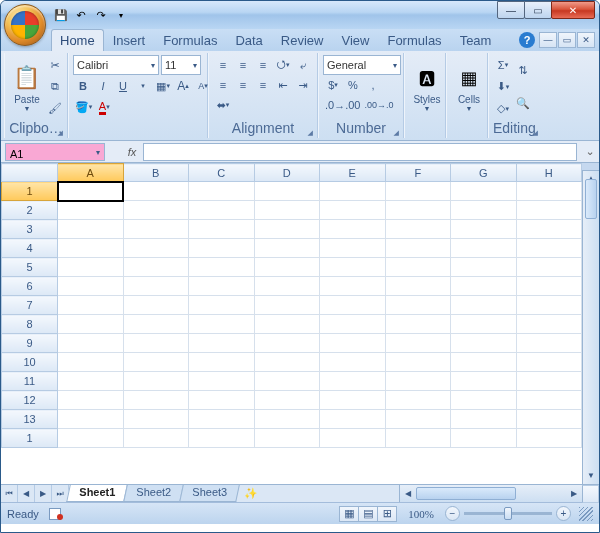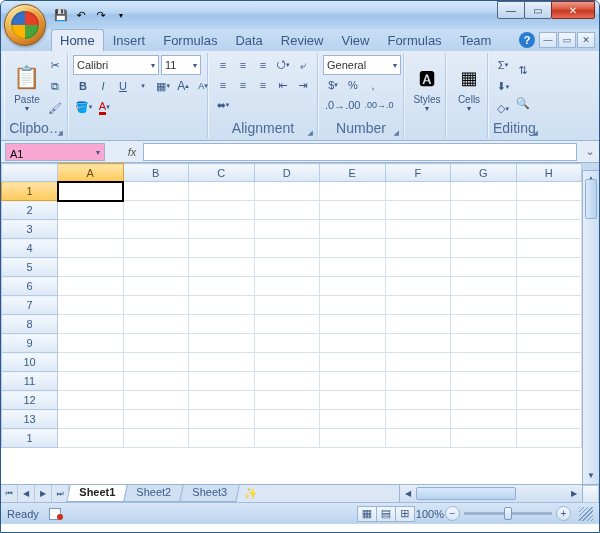--- a/index.html
+++ b/index.html
@@ -78,21 +78,21 @@
   .hscroll .track{flex:1; position:relative;}
   .hscroll .thumb{position:absolute; top:2px; left:0; width:100px; bottom:2px; background:linear-gradient(#daeafb,#b8d2ef); border:1px solid #8fafd4; border-radius:2px;}
   .hscroll .corner{width:17px; border-left:1px solid #9ab5d3;}
 
   
   .statusbar { height:22px; background:linear-gradient(#d6e5f6,#bcd4ee); border-top:1px solid #a3bcdb; display:flex; align-items:center; padding:0 6px; font-size:11px; color:#3a5a86;}
   .statusbar .spacer{flex:1;}
   .viewbtn { width:20px; height:16px; border:1px solid #9ab5d3; background:linear-gradient(#f1f6fc,#dbe7f5); margin-left:-1px; display:flex; align-items:center; justify-content:center;}
   .viewbtn:first-of-type{border-radius:2px 0 0 2px;}
   .viewbtn:last-of-type{border-radius:0 2px 2px 0;}
-  .zoom { margin:0 1px;}
+  .zoom { margin:0 11px;font-family:Liberation Serif, serif;}
   .slider { width:88px; height:3px; background:#9ab5d3; position:relative; margin:0 4px;}
   .slider .tick{position:absolute; left:50%; top:-3px; width:1px; height:9px; background:#7a9ac0;}
   .slider .handle{position:absolute; left:50%; top:-5px; width:8px; height:13px; background:linear-gradient(#f1f6fc,#c9ddf3); border:1px solid #7a9ac0; border-radius:2px; transform:translateX(-50%);}
   .zbtn{width:15px;height:15px;border:1px solid #9ab5d3;border-radius:8px;background:linear-gradient(#f1f6fc,#dbe7f5);display:flex;align-items:center;justify-content:center;font-size:10px;}
   .resizer{width:14px;height:14px; background:repeating-linear-gradient(135deg,#7a9ac0 0 1px, transparent 1px 3px); margin-left:8px;}
   .rec-icon{width:12px;height:12px;border:1px solid #7a9ac0; background:#fff; margin-left:10px; position:relative;}
   .rec-icon::after{content:""; position:absolute; bottom:-1px; right:-3px; width:6px;height:6px; background:#d03020; border-radius:50%;}
 </style>
 </head>
 <body>

